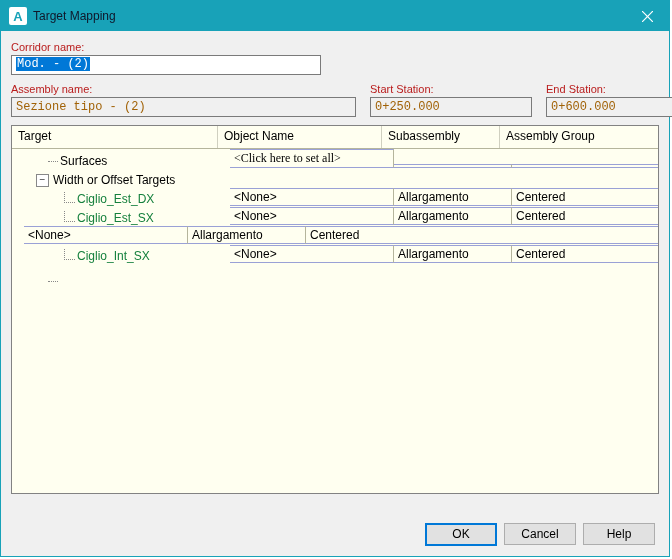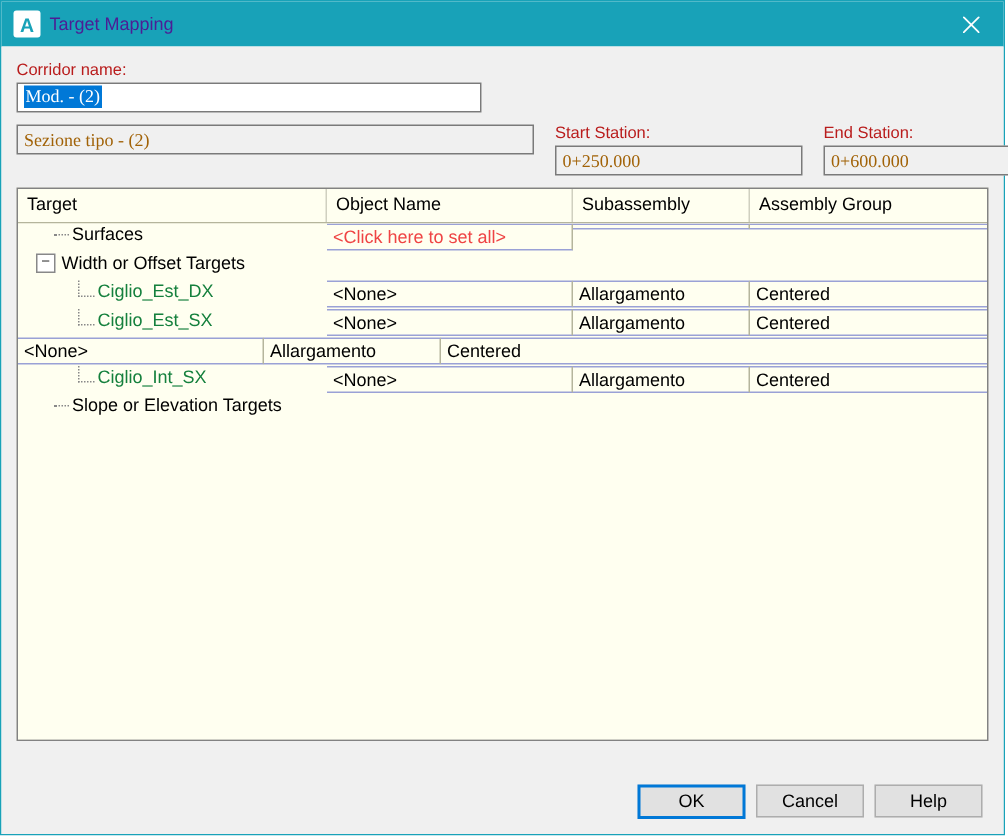--- a/index.html
+++ b/index.html
@@ -1,54 +1,54 @@
 <!DOCTYPE html>
 <html><head>
 <meta charset="utf-8">
 <style>
   html,body { margin:0; padding:0; font-family:"Segoe UI", Tahoma, sans-serif; font-size:12px; color:#000; background:#fff; }
   .window { width:670px; height:557px; border:1px solid #18a2b8; background:#fff; box-sizing:border-box; display:flex; flex-direction:column; position:relative;}
   .titlebar { height:30px; background:#18a2b8; display:flex; align-items:center; color:#fff; }
   .app-icon { width:18px; height:18px; background:#fff; margin:0 6px 0 8px; display:flex; align-items:center; justify-content:center; color:#18a2b8; font-weight:bold; font-size:13px; border-radius:2px;}
-  .title-text { font-size:12px; color:#4c1d95; flex:0 0 auto;}
+  .title-text { font-size:12px; color:#0f172a; flex:0 0 auto;}
   .title-spacer { flex:1 1 auto;}
   .close-btn { width:44px; height:30px; display:flex; align-items:center; justify-content:center; color:#fff;}
   .close-btn svg { width:11px; height:11px; stroke:#fff; stroke-width:1.2; }
   .client { flex:1 1 auto; background:#f0f0f0; padding:10px 10px 6px 10px; display:flex; flex-direction:column; box-sizing:border-box;}
   .form-row1 { display:flex; flex-direction:column; margin-bottom:8px;}
   .label { color:#b91c1c; font-size:11px; margin-bottom:2px;}
-  .text-input { height:20px; border:1px solid #7a7a7a; background:#fff; padding:1px 4px; font-family:Liberation Serif, serif; font-size:12px; box-sizing:border-box;}
+  .text-input { height:20px; border:1px solid #7a7a7a; background:#fff; padding:1px 4px; font-family:Liberation Mono, monospace; font-size:12px; box-sizing:border-box;}
   .corridor-input { width:310px; background:#fff;}
   .corridor-sel { background:#0078d7; color:#fff; display:inline-block; padding:0 1px;}
   .row2 { display:flex; gap:14px; margin-bottom:8px;}
   .col { display:flex; flex-direction:column; }
   .col.assembly { flex:0 0 345px;}
   .col.small { flex:0 0 128px;}
   .readonly { background:#f0f0f0; color:#a16207;}
   .grid-wrap { flex:1 1 auto; border:1px solid #828282; background:#fffff0; display:flex; flex-direction:column; overflow:hidden;}
   .grid-head { display:flex; height:22px; background:#f8f8ee; border-bottom:1px solid #b5b59c; }
   .gh { border-right:1px solid #d0d0c0; padding:3px 6px; font-size:12px; color:#000; box-sizing:border-box; background:#fffff0;}
   .c1 { width:206px;}
   .c2 { width:164px;}
   .c3 { width:118px;}
   .c4 { flex:1 1 auto; border-right:none;}
   .grid-body { flex:1 1 auto; overflow:auto; background:#fffff0;}
-  .grow { display:flex; align-items:flex-start; min-height:19px; font-size:12px;}
+  .grow { display:flex; align-items:flex-end; min-height:19px; font-size:12px;padding-left:12px;}
   .cell { box-sizing:border-box; padding:1px 4px 1px 4px; border-right:1px solid transparent;}
   .tree-cell { width:206px; display:flex; align-items:center; padding-left:6px; box-sizing:border-box; border-right:1px solid transparent;}
   .data-cell { border-top:1px solid #9aa1d6; border-bottom:1px solid #9aa1d6; border-right:1px solid #b5b59c; background:#fffff0;}
   .data-cell.obj {}
   .link-cell { color:#15803d; }
   .indent1 { width:18px; display:inline-block;}
   .indent2 { width:34px; display:inline-block;}
   .tree-toggle { width:11px; height:11px; border:1px solid #888; display:inline-flex; align-items:center; justify-content:center; font-size:10px; line-height:1; margin-right:4px; color:#333; background:#fff;}
   .tree-dash { display:inline-block; width:10px; height:0; border-top:1px dotted #888; margin-right:2px; vertical-align:middle;}
   .tree-lshape { display:inline-block; width:10px; height:10px; border-left:1px dotted #888; border-bottom:1px dotted #888; margin-right:2px; margin-top:-4px;}
   .tree-label { font-size:12px;}
-  .click-all { color:#ef4444; text-decoration:none;}
+  .click-all { color:#000000; text-decoration:none;font-family:Liberation Serif, serif;}
   .footer { height:32px; display:flex; align-items:center; justify-content:flex-end; gap:7px; padding:4px 4px 0 0;margin-top:20px;}
   .btn { width:72px; height:22px; background:#e1e1e1; border:1px solid #adadad; font-family:inherit; font-size:12px;}
   .btn.primary { border:2px solid #0078d7; height:23px;}
 </style>
 </head>
 <body>
 
 <div class="window">
 
   <div class="titlebar">
@@ -69,20 +69,21 @@
 
     <div class="form-row1">
       <div class="label">Corridor name:</div>
       <div class="text-input corridor-input">
         <span class="corridor-sel">Mod. - (2)</span>
       </div>
     </div>
 
     <div class="row2">
       <div class="col assembly">
+        <div class="label">Assembly name:</div>
         <input class="text-input readonly" readonly="" value="Sezione tipo - (2)" style="">
       </div>
       <div class="col small">
         <div class="label">Start Station:</div>
         <input class="text-input readonly" readonly="" value="0+250.000" style="">
       </div>
       <div class="col small">
         <div class="label">End Station:</div>
         <input class="text-input readonly" readonly="" value="0+600.000" style="">
       </div>
@@ -155,21 +156,20 @@
             </div>
           <div class="cell c2 data-cell obj">&lt;None&gt;</div>
           <div class="cell c3 data-cell">Allargamento</div>
           <div class="cell c4 data-cell" style="border-right:none">Centered</div>
         </div>
 
         <div class="grow">
           <div class="tree-cell">
             <span class="indent1"></span>
               <span class="tree-dash"></span>
-            <span class="tree-label">Slope or Elevation Targets</span>
           </div>
           <div class="cell c2"></div>
           <div class="cell c3"></div>
           <div class="cell c4"></div>
         </div>
 
       </div>
     </div>
 
     <div class="footer">

